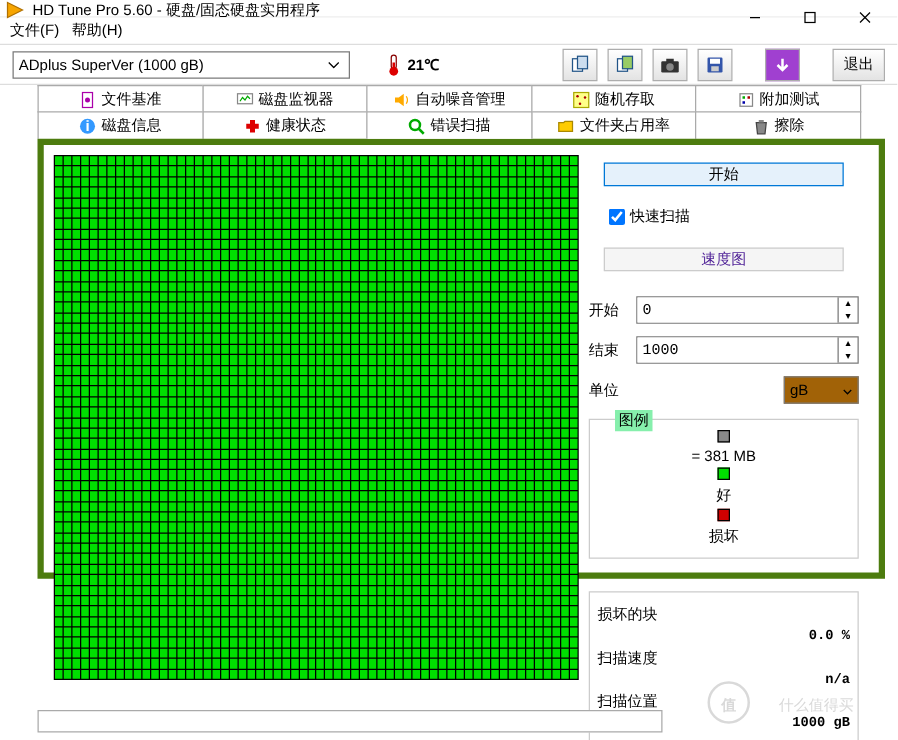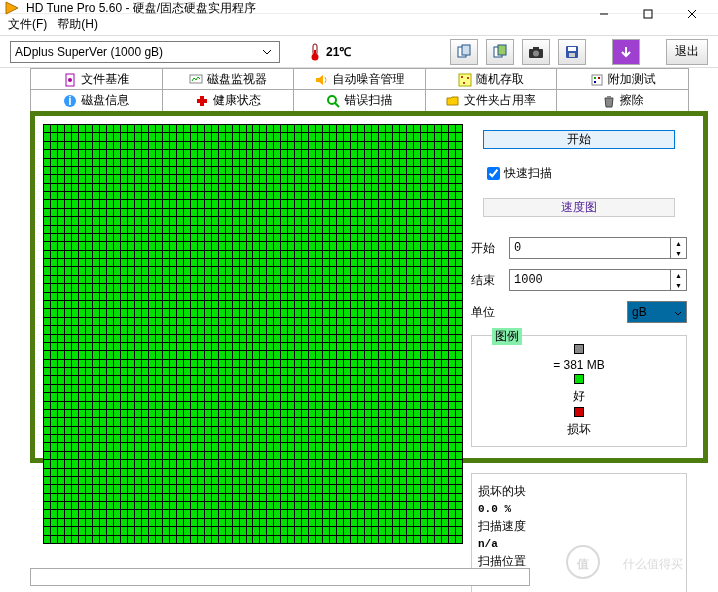--- a/index.html
+++ b/index.html
@@ -41,30 +41,30 @@
 .sidepanel .btn { height: 30px; border: 1px solid #0078d7; background: #e5f1fb; display: flex; align-items: center; justify-content: center; margin: 6px 12px; }
 .sidepanel .btn.disabled { border-color: #ccc; background: #f5f5f5; color: #4c1d95; align-items: center; }
 .sidepanel .chkrow { display: flex; align-items: center; gap: 4px; margin: 4px 16px; }
 .sidepanel .chkrow input { width: 13px; height: 13px; }
 .sidepanel .formrow { display: flex; align-items: center; gap: 6px; margin: 2px 0; }
 .sidepanel .formrow .lbl { width: 32px; }
 .sidepanel .formrow .spin { flex: 1; height: 22px; border: 1px solid #7a7a7a; display: flex; }
 .sidepanel .formrow .spin input { flex: 1; border: none; padding: 0 4px; font-family: "Courier New", monospace; outline: none; }
 .sidepanel .formrow .spin .arrows { width: 16px; display: flex; flex-direction: column; border-left: 1px solid #7a7a7a; }
 .sidepanel .formrow .spin .arrows .ar { flex: 1; display: flex; align-items: center; justify-content: center; font-size: 7px; }
-.sidepanel .formrow .sel { width: 60px; height: 22px; border: 1px solid #7a7a7a; display: flex; align-items: center; justify-content: space-between; padding: 0 4px; font-family: "Courier New", monospace; background: #0369a1; }
+.sidepanel .formrow .sel { width: 60px; height: 22px; border: 1px solid #7a7a7a; display: flex; align-items: center; justify-content: space-between; padding: 0 4px; font-family: "Courier New", monospace; background: #a16207; }
 
 .legend { border: 1px solid #ccc; padding: 6px; margin-top: 4px; position: relative; }
 .legend .cap { position: absolute; top: -8px; left: 20px; background: #86efac; padding: 0 3px; }
 .legend .lrow { display: flex; align-items: center; gap: 4px; margin: 2px 0; font-family: "Courier New", monospace; font-size: 11px; flex-direction: column; }
 .legend .sq { width: 10px; height: 10px; border: 1px solid #000; }
 
 .stats { border: 1px solid #ccc; padding: 6px; margin-top: 20px; }
 .stats .srow { margin: 3px 0; }
-.stats .sval { text-align: left; font-family: "Courier New", monospace; font-weight: bold; font-size: 11px; }
+.stats .sval { text-align: right; font-family: "Courier New", monospace; font-weight: bold; font-size: 11px; }
 
 .statusbar { position: absolute; bottom: 6px; left: 30px; width: 500px; height: 18px; border: 1px solid #aaa; background: #fff; }
 
 .watermark { position: absolute; right: 0; bottom: 0; width: 160px; height: 60px; opacity: 0.55; display: flex; align-items: center; justify-content: center; pointer-events: none; }
 .watermark svg { width: 150px; }
 </style>
 </head>
 <body>
 
 <div class="titlebar">

